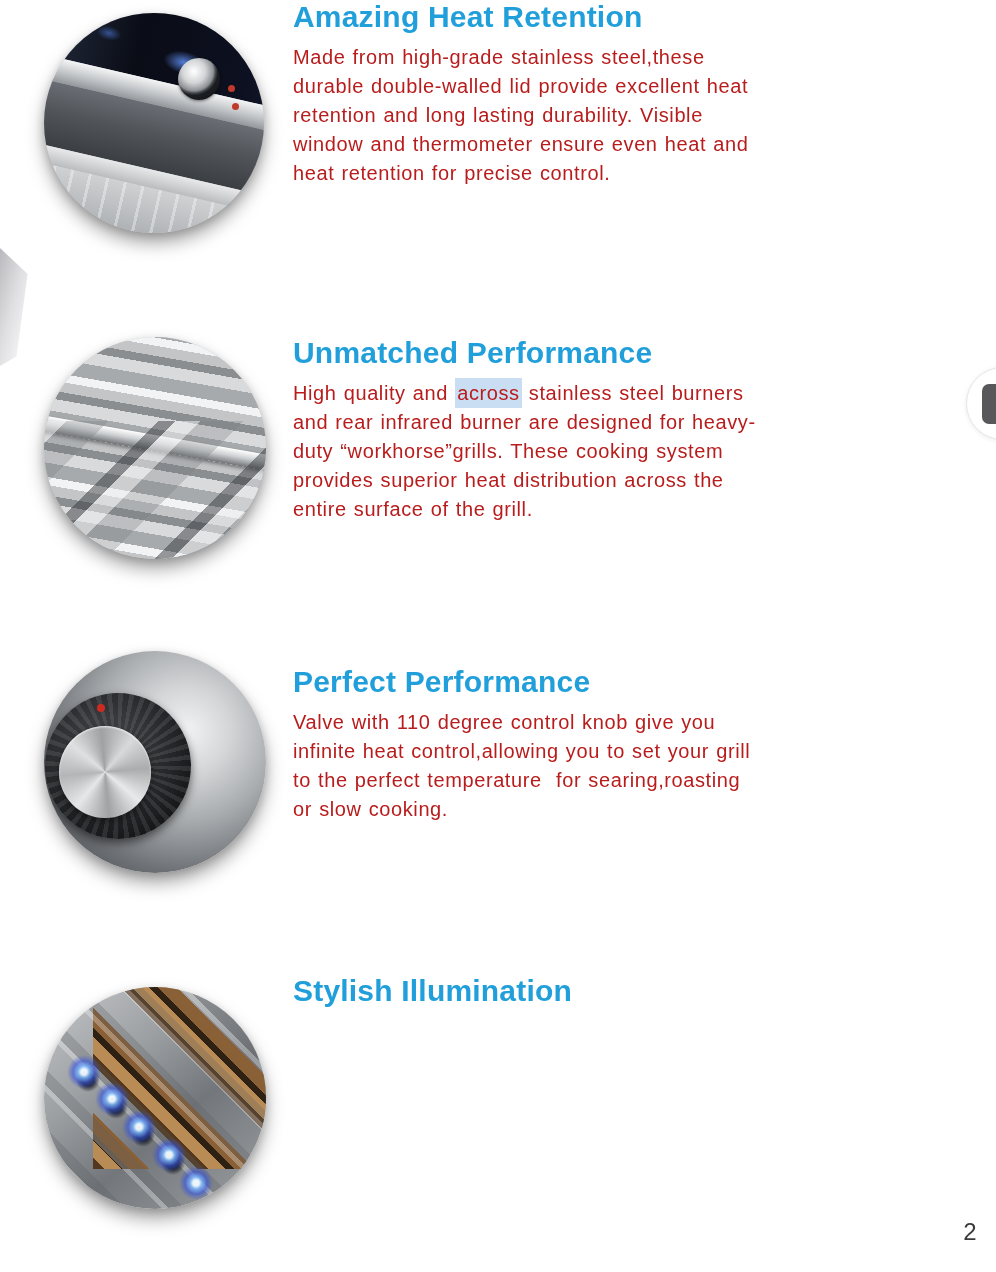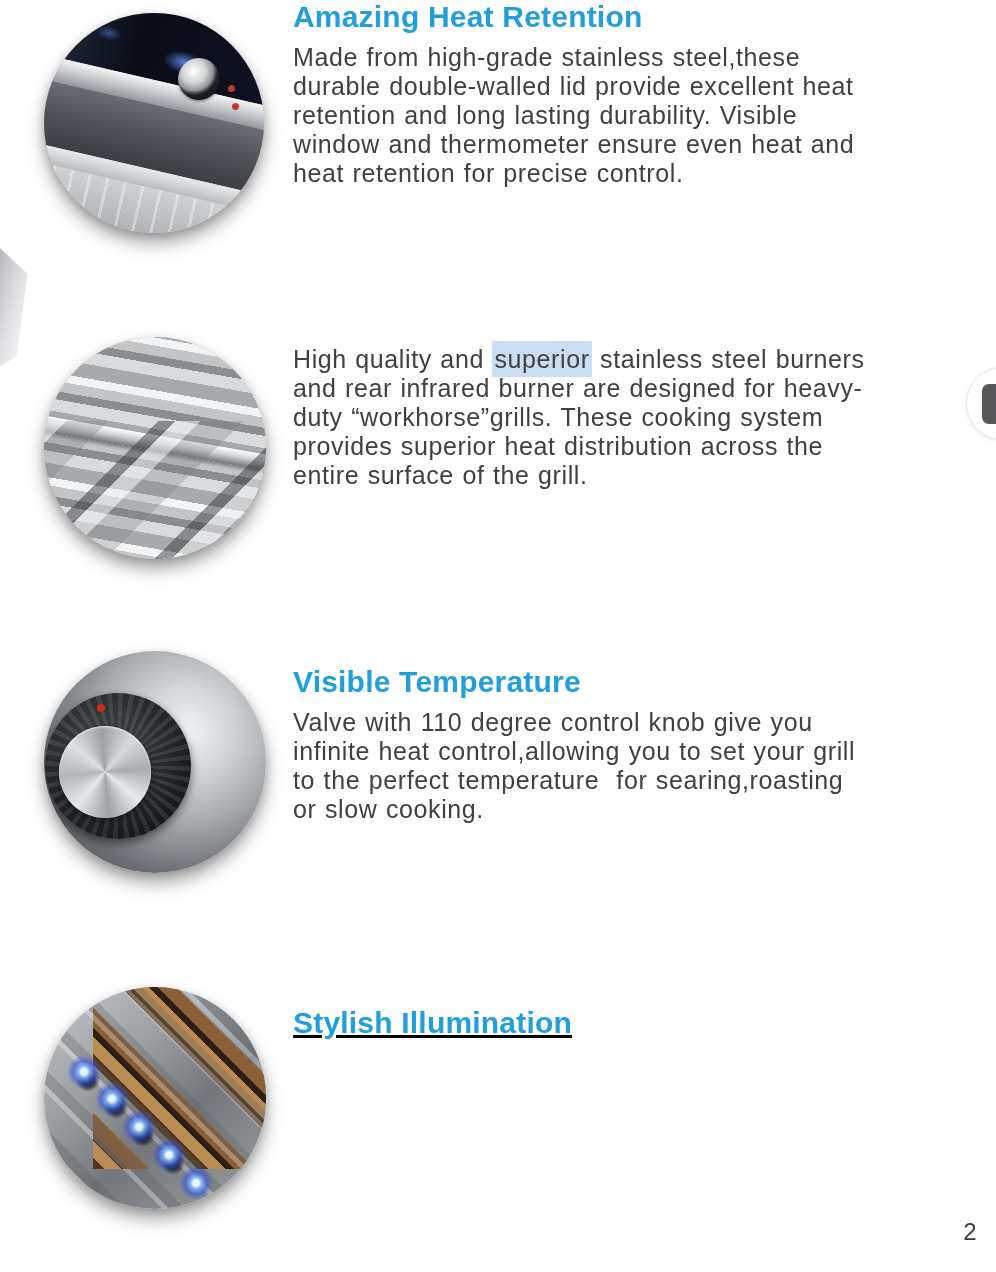--- a/index.html
+++ b/index.html
@@ -8,21 +8,21 @@
     background:#ffffff;
     font-family:"Liberation Sans", sans-serif;
   }
   
   .text-block{position:absolute;left:293px;width:668px;}
   .heading{
     margin:0;font-size:30px;line-height:34px;font-weight:700;
     color:#219fdb;letter-spacing:0.2px;
   }
   .body-text{
-    margin:9px 0 0 0;font-size:25px;line-height:29px;color:#404040;
+    margin:9px 0 0 0;font-size:20px;line-height:29px;color:#b91c1c;
     letter-spacing:0.6px;word-spacing:1px;white-space:pre-wrap;
   }
   .hl{background:#c9def2;padding:4px 2px;}
   
   .photo{
     position:absolute;left:44px;width:220px;height:220px;border-radius:50%;
     overflow:hidden;background:#c8cacc;
     box-shadow:0 10px 18px rgba(0,0,0,.35), 0 3px 8px rgba(0,0,0,.15);
   }
   .rot{position:absolute;left:-50px;top:-50px;width:320px;height:320px;}
@@ -93,21 +93,21 @@
   }
   .phone-glyph{
     position:absolute;left:15px;top:16px;width:26px;height:40px;
     border-radius:7px;background:#58585a;
   }
   .page-number{
     position:absolute;left:952px;top:1218px;width:36px;text-align:center;
     font-size:24px;line-height:28px;color:#3a3a3a;
   }
   
-  .t1{top:0;} .t2{top:336px;} .t3{top:665px;} .t4{top:1006px;text-decoration:underline;}
+  .t1{top:0;} .t2{top:336px;} .t3{top:665px;} .t4{top:974px;}
   .ph1{top:13px;} .ph2{top:337px;height:222px;width:222px;} .ph3{top:651px;height:222px;width:222px;} .ph4{top:987px;height:222px;width:222px;}
 </style>
 </head>
 <body>
 
 <div class="page-curl"></div>
 
 <div class="photo p1 ph1">
   <div class="rot">
     <div class="row p1-sky"></div>
@@ -129,34 +129,35 @@
 heat retention for precise control.</p>
 </div>
 
 <div class="photo p2 ph2">
   <div class="rot">
     <div class="row p2-bar"></div>
   </div>
   <div class="p2-slats"></div>
 </div>
 <div class="text-block t2">
-  <p class="body-text"><span>High quality and </span><span class="hl">superior</span><span> stainless steel burners
+  <h2 class="heading">Unmatched Performance</h2>
+  <p class="body-text"><span>High quality and </span><span class="hl">across</span><span> stainless steel burners
 and rear infrared burner are designed for heavy-
 duty “workhorse”grills. These cooking system
 provides superior heat distribution across the
 entire surface of the grill.</span></p>
 </div>
 
 <div class="photo p3 ph3">
   <div class="p3-ring"></div>
   <div class="p3-face"></div>
   <div class="p3-dot"></div>
 </div>
 <div class="text-block t3">
-  <h2 class="heading">Visible Temperature</h2>
+  <h2 class="heading">Perfect Performance</h2>
   <p class="body-text">Valve with 110 degree control knob give you
 infinite heat control,allowing you to set your grill
 to the perfect temperature  for searing,roasting
 or slow cooking.</p>
 </div>
 
 <div class="photo p4 ph4">
   <div class="p4-burners"></div>
   <div class="p4-glow"></div>
 </div>

